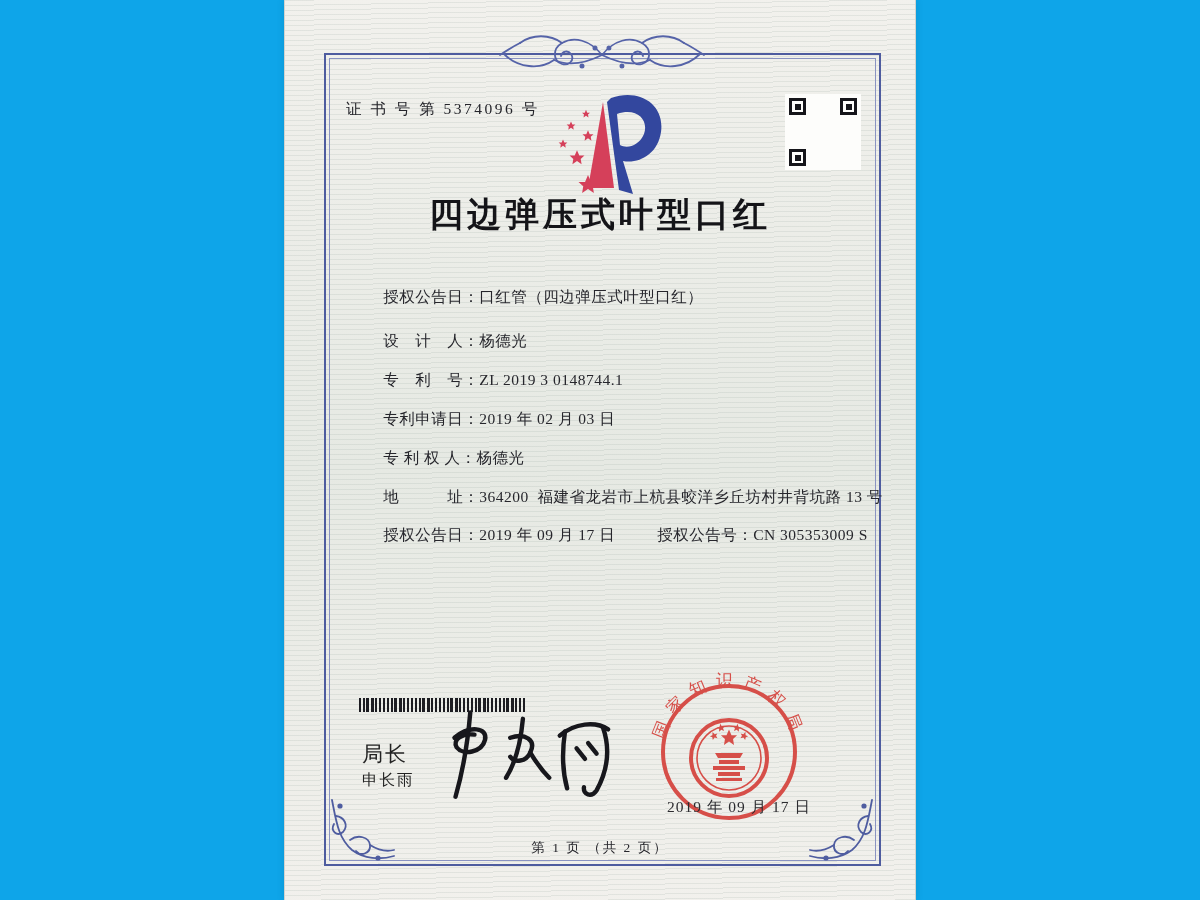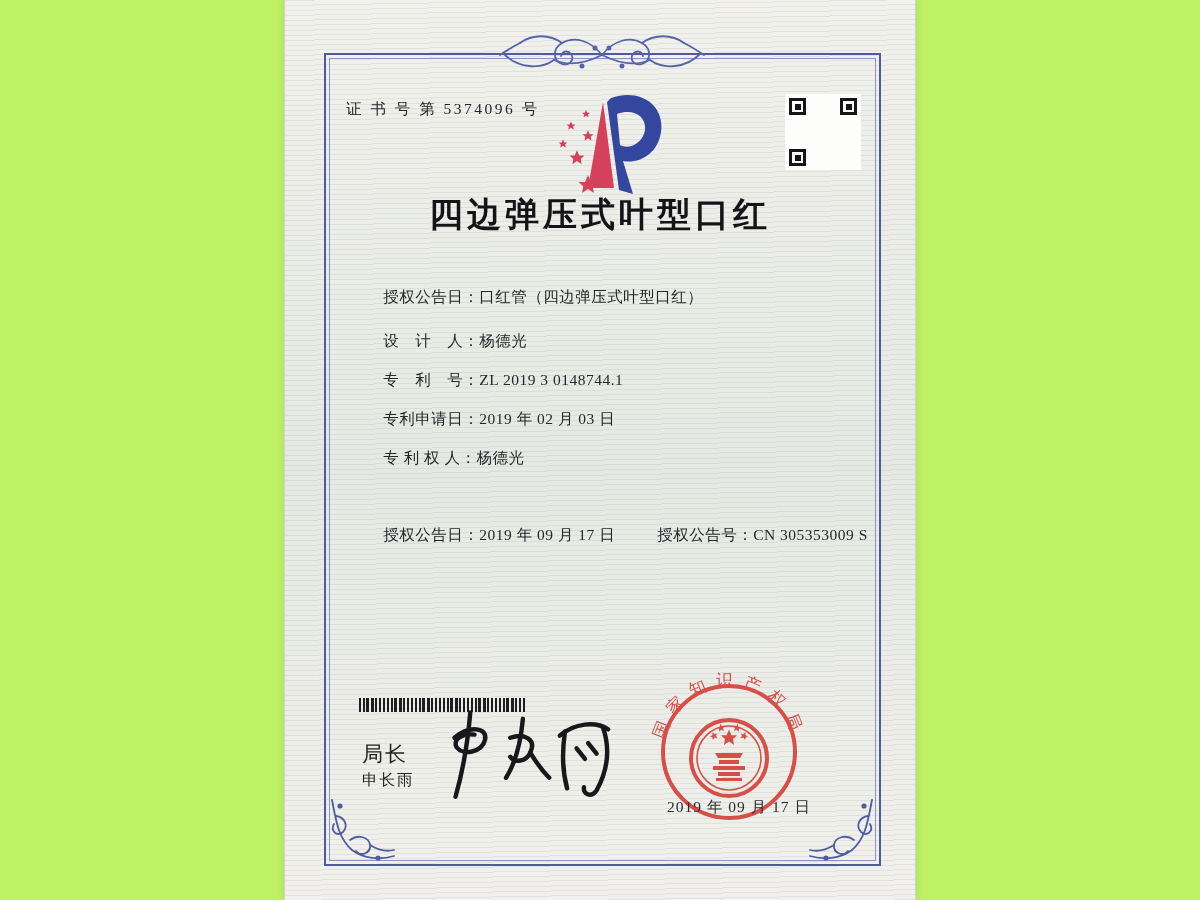--- a/index.html
+++ b/index.html
@@ -1,18 +1,18 @@
 <!DOCTYPE html>
 <html><head>
 <meta charset="utf-8">
 <style>
   * { margin:0; padding:0; box-sizing:border-box; }
   html,body { width:1200px; height:900px; background:#ffffff; overflow:hidden;
               font-family:"Liberation Serif","DejaVu Serif",serif; }
-  .stage { position:relative; width:1200px; height:900px; background:#bef264; }
+  .stage { position:relative; width:1200px; height:900px; background:#0ea5e9; }
 
   
   .paper {
     position:absolute; left:284px; top:0; width:632px; height:900px;
     background:#f6f4ee;
     border-left:1px solid #d3d2cc; border-right:1px solid #d3d2cc;
     box-shadow:0 0 8px rgba(0,0,0,0.10);
   }
   
   .paper::before {
@@ -188,20 +188,23 @@
       <span class="lab">设　计　人：</span><span class="val">杨德光</span>
     </div>
     <div class="field f2">
       <span class="lab">专　利　号：</span><span class="val">ZL 2019 3 0148744.1</span>
     </div>
     <div class="field f3">
       <span class="lab">专利申请日：</span><span class="val">2019 年 02 月 03 日</span>
     </div>
     <div class="field f4">
       <span class="lab">专 利 权 人：</span><span class="val">杨德光</span>
+    </div>
+    <div class="field f5">
+      <span class="lab">地　　　址：</span><span class="val">364200  福建省龙岩市上杭县蛟洋乡丘坊村井背坑路 13 号</span>
     </div>
     <div class="field f6">
       <span class="lab">授权公告日：</span><span class="val">2019 年 09 月 17 日</span><span class="pair2"><span class="lab">授权公告号：</span><span class="val">CN 305353009 S</span></span>
     </div>
 
 
     <div class="barcode"></div>
 
     <div class="role">局长</div>
     <div class="signer">申长雨</div>
@@ -243,15 +246,16 @@
           <path d="M-14,1 L14,1 L11,6 L-11,6 Z"></path>
           <path d="M-10,8 L10,8 L10,12 L-10,12 Z"></path>
           <path d="M-16,14 L16,14 L16,18 L-16,18 Z"></path>
           <path d="M-11,20 L11,20 L11,24 L-11,24 Z"></path>
           <path d="M-13,26 h26 v3 h-26 z"></path>
         </g>
       </svg>
     </div>
     <div class="seal-date">2019 年 09 月 17 日</div>
 
+    <div class="page-info">第 1 页 （共 2 页）</div>
 
   </div>
 </div>
 
 </body></html>

